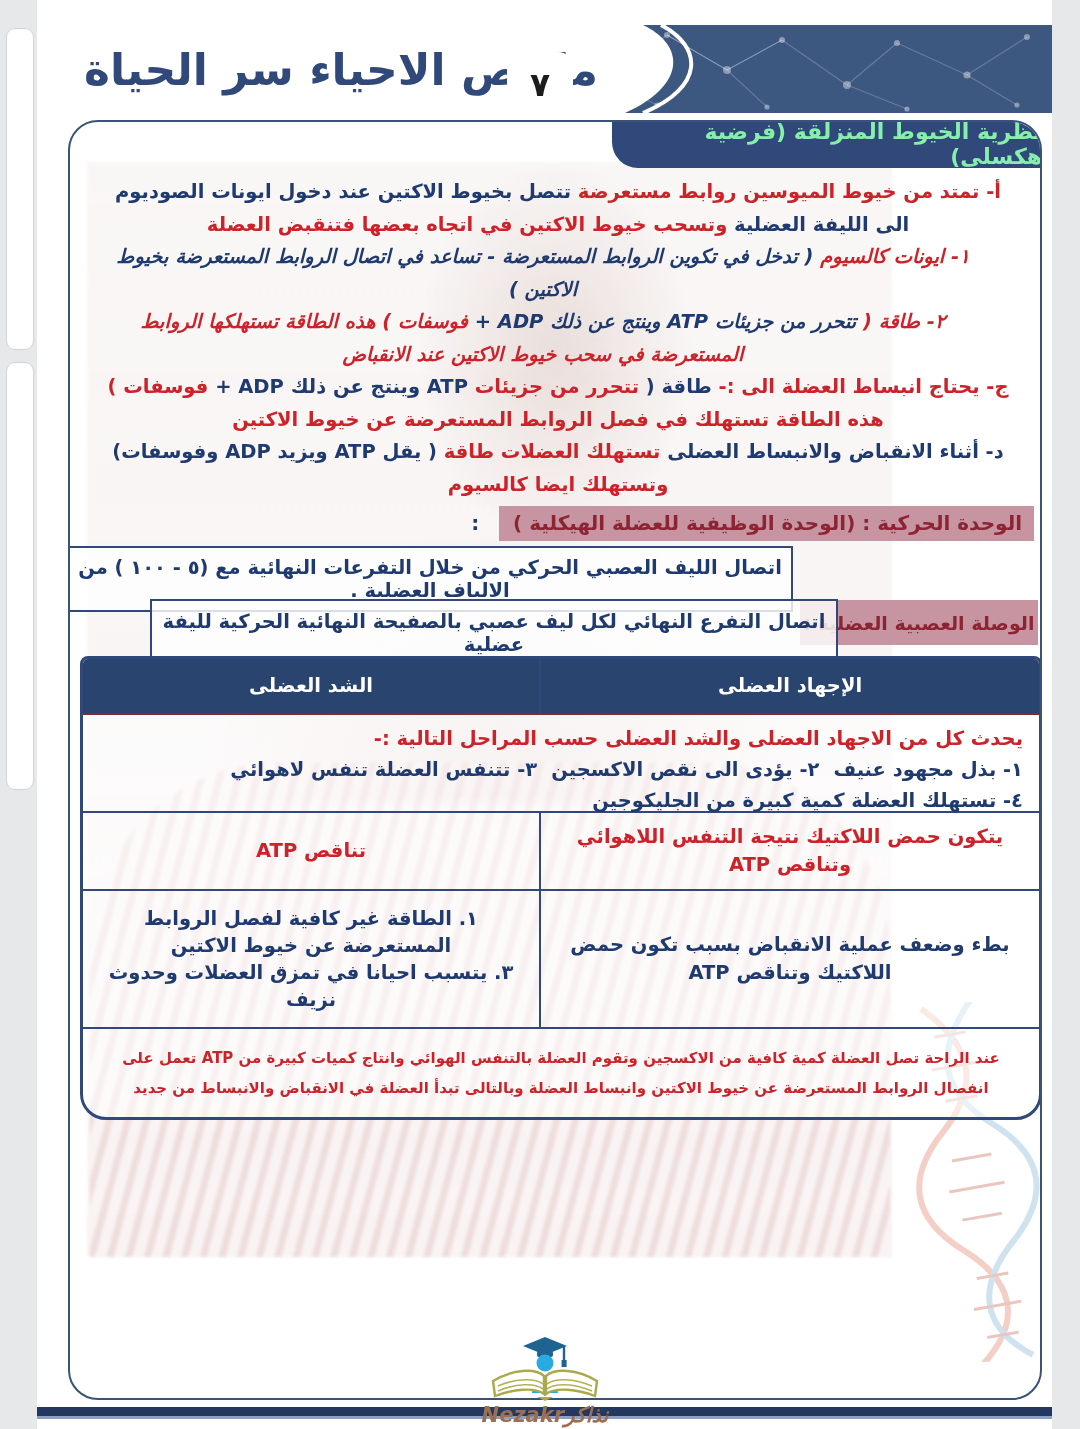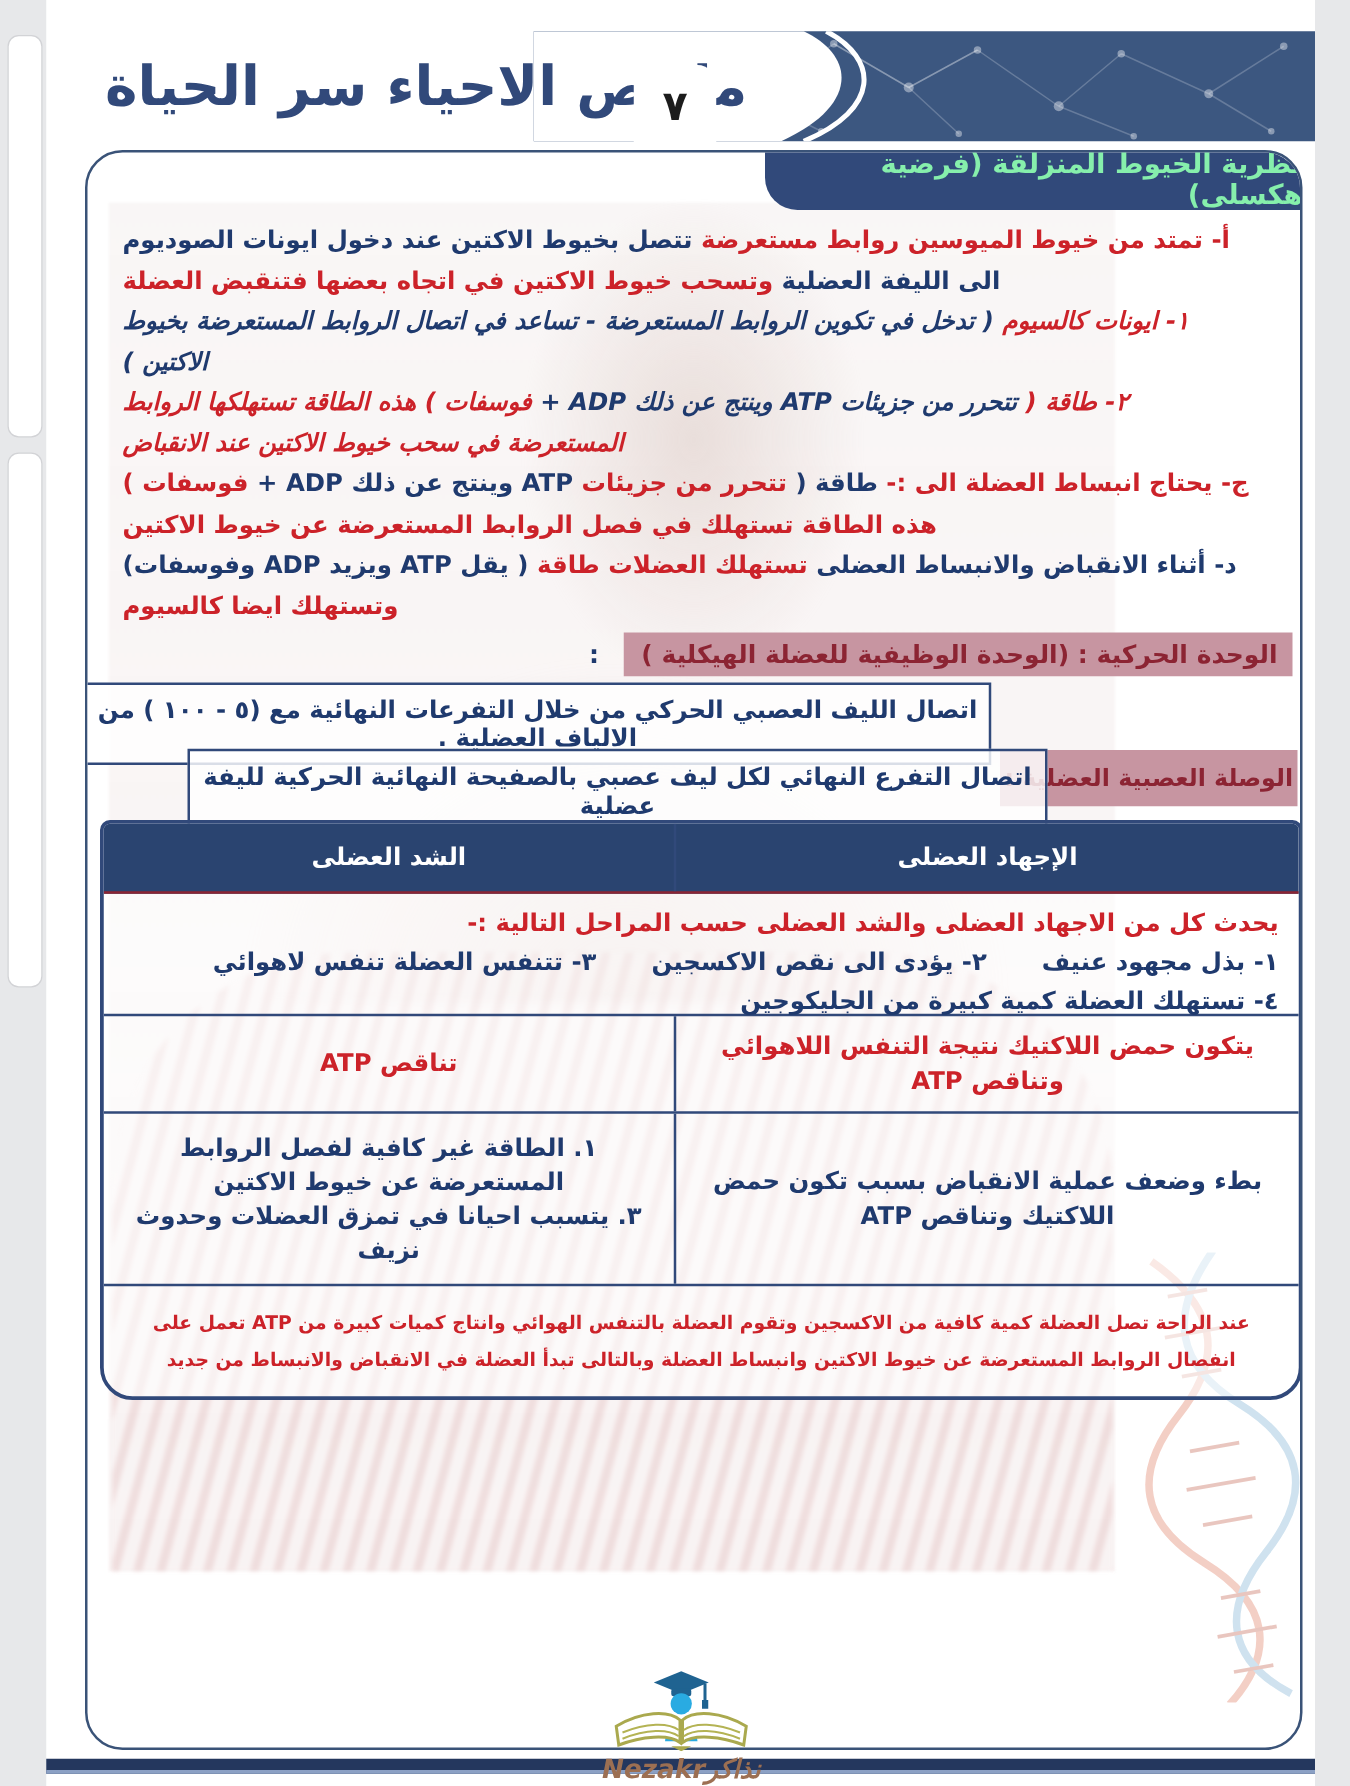--- a/index.html
+++ b/index.html
@@ -53,21 +53,21 @@
 
   
   .chip{
     position:absolute;right:-2px;top:-2px;width:430px;height:48px;background:var(--chip);
     border-radius:2px 26px 2px 26px;display:flex;align-items:center;justify-content:center;
     color:#86efac;font-weight:bold;font-size:22px;direction:rtl;z-index:3;
   }
 
   .paras{position:absolute;top:54px;right:6px;left:6px;padding:0 16px 0 22px;direction:rtl;z-index:2;
     font-weight:bold;font-size:19.5px;line-height:32.5px;color:var(--navy);}
-  .paras p{text-align:left;margin:0;}
+  .paras p{text-align:center;margin:0;}
   .paras .ind{padding-right:30px;font-style:italic;}
   .seg-red{color:var(--red);}
   .seg-navy{color:var(--navy);}
 
   .motor-line{position:absolute;top:384px;right:6px;left:6px;direction:rtl;text-align:right;z-index:2;
     font-weight:bold;font-size:20px;}
   .pink-chip{background:var(--pink);color:var(--maroon);padding:5px 12px 6px 14px;display:inline-block;margin-left:13px;}
   .motor-colon{color:var(--navy);}
 
   .def-box1{position:absolute;top:424px;left:-3px;width:726px;z-index:2;
@@ -88,21 +88,21 @@
     display:grid;grid-template-rows:56px 98px 78px 138px 1fr;background:rgba(255,255,255,0.55);}
   .trow2{display:grid;grid-template-columns:52.3% 47.7%;}
   .thead{background:var(--table_header);border-bottom:2px solid var(--maroon);}
   .thead .cell{display:flex;align-items:center;justify-content:center;
     color:#fff;font-weight:bold;font-size:25px;}
   .thead .cell:first-child{border-left:2px solid var(--maroon);}
   .cell{padding:6px 14px;}
   .row-intro{border-bottom:2px solid var(--chip);padding:9px 16px 4px;font-weight:bold;}
   .row-intro .intro{color:var(--red);font-size:19.5px;text-align:right;line-height:30px;}
   .row-intro .stages{color:var(--navy);font-size:19.5px;text-align:right;line-height:31px;}
-  .stage{margin-left:44px;display:inline-block;}
+  .stage{margin-left:14px;display:inline-block;}
   .trow2 .cell{font-weight:bold;font-size:19.5px;line-height:28px;display:flex;
     flex-direction:column;align-items:center;justify-content:center;text-align:center;}
   .trow2 .cell:first-child{border-left:2px solid var(--chip);}
   .rowline{border-bottom:2px solid var(--chip);}
   .cell-red{color:var(--red);}
   .cell-navy{color:var(--navy);}
   .t-items{color:var(--navy);}
   .t-items .list-item{display:block;text-align:center;line-height:27px;}
   .row-rest{display:flex;align-items:center;justify-content:center;text-align:center;
     color:var(--red);font-weight:bold;font-size:15px;line-height:30px;padding:6px 20px;}

